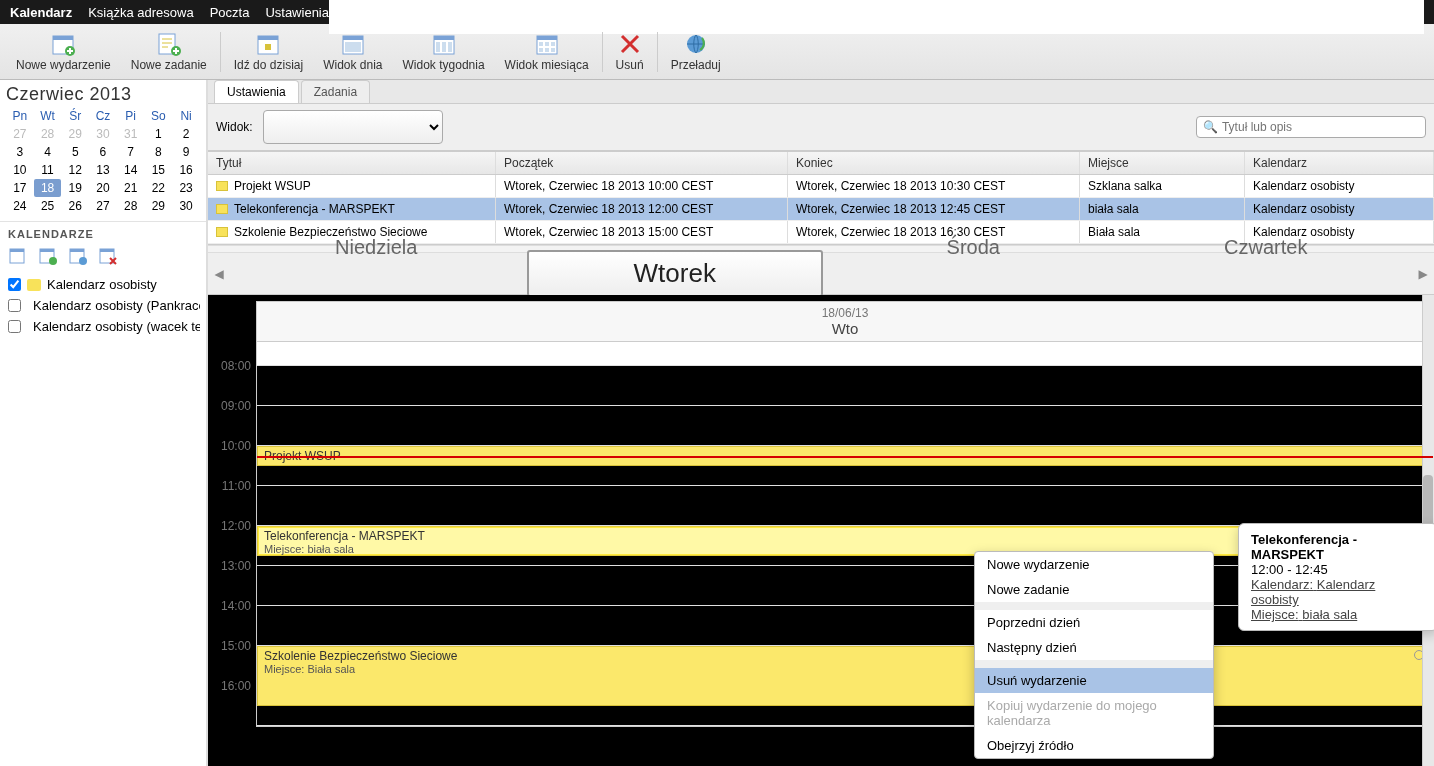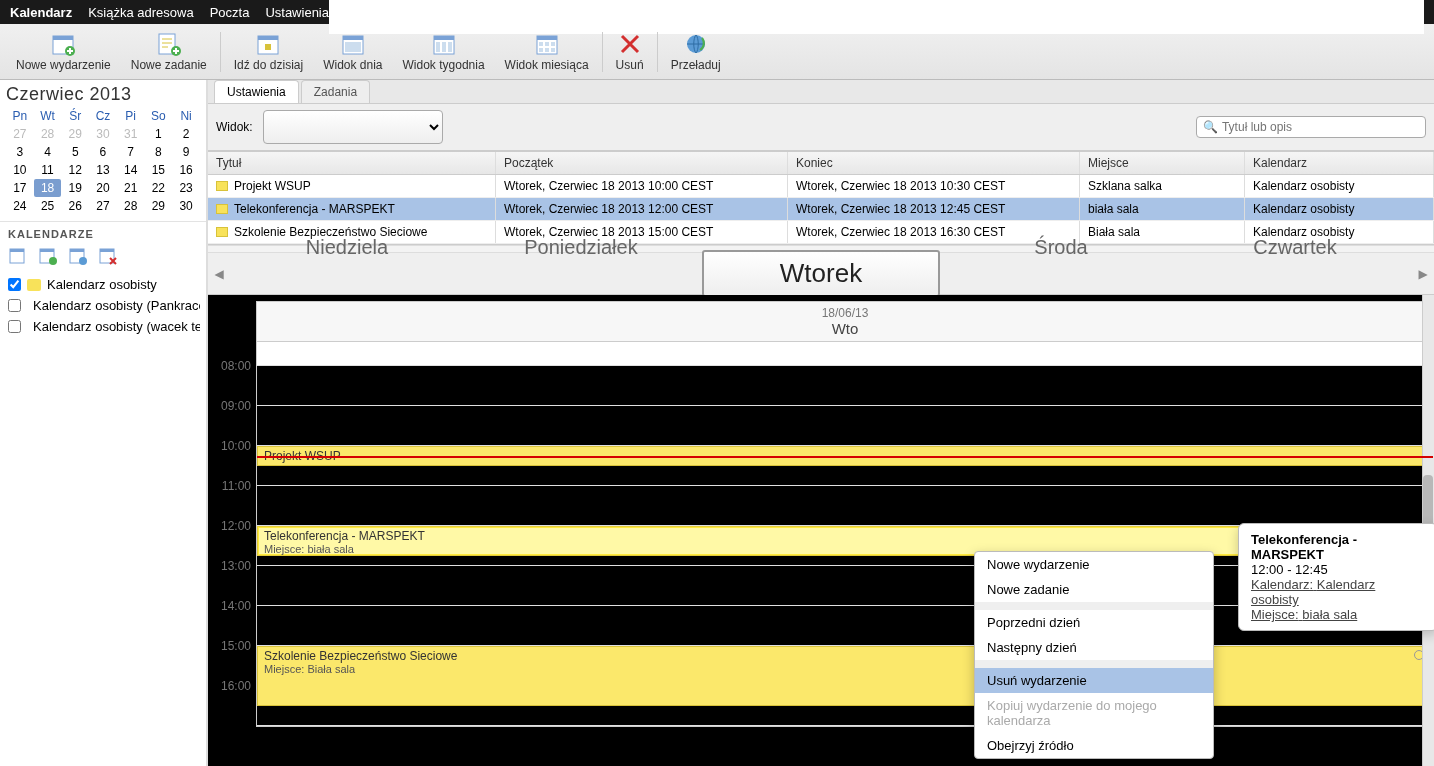--- a/index.html
+++ b/index.html
@@ -381,21 +381,20 @@
             <div class="cell c-mi">Biała sala</div>
             <div class="cell c-ka">Kalendarz osobisty</div>
           </div>
         </div>
     </div>
     <div class="splitter"></div>
     <div class="daynav">
       <div class="arrow">◀</div>
       <div class="days" id="daysnav">
           <div class="day">Niedziela</div>
-          <div class="day">Poniedziałek</div>
           <div class="day sel">Wtorek</div>
           <div class="day">Środa</div>
           <div class="day">Czwartek</div>
         </div>
       <div class="arrow">▶</div>
     </div>
     <div class="timeline-wrap" style="position:relative;">
       <div style="height:6px;"></div>
       <div class="dayheader">
         <div>18/06/13</div>

